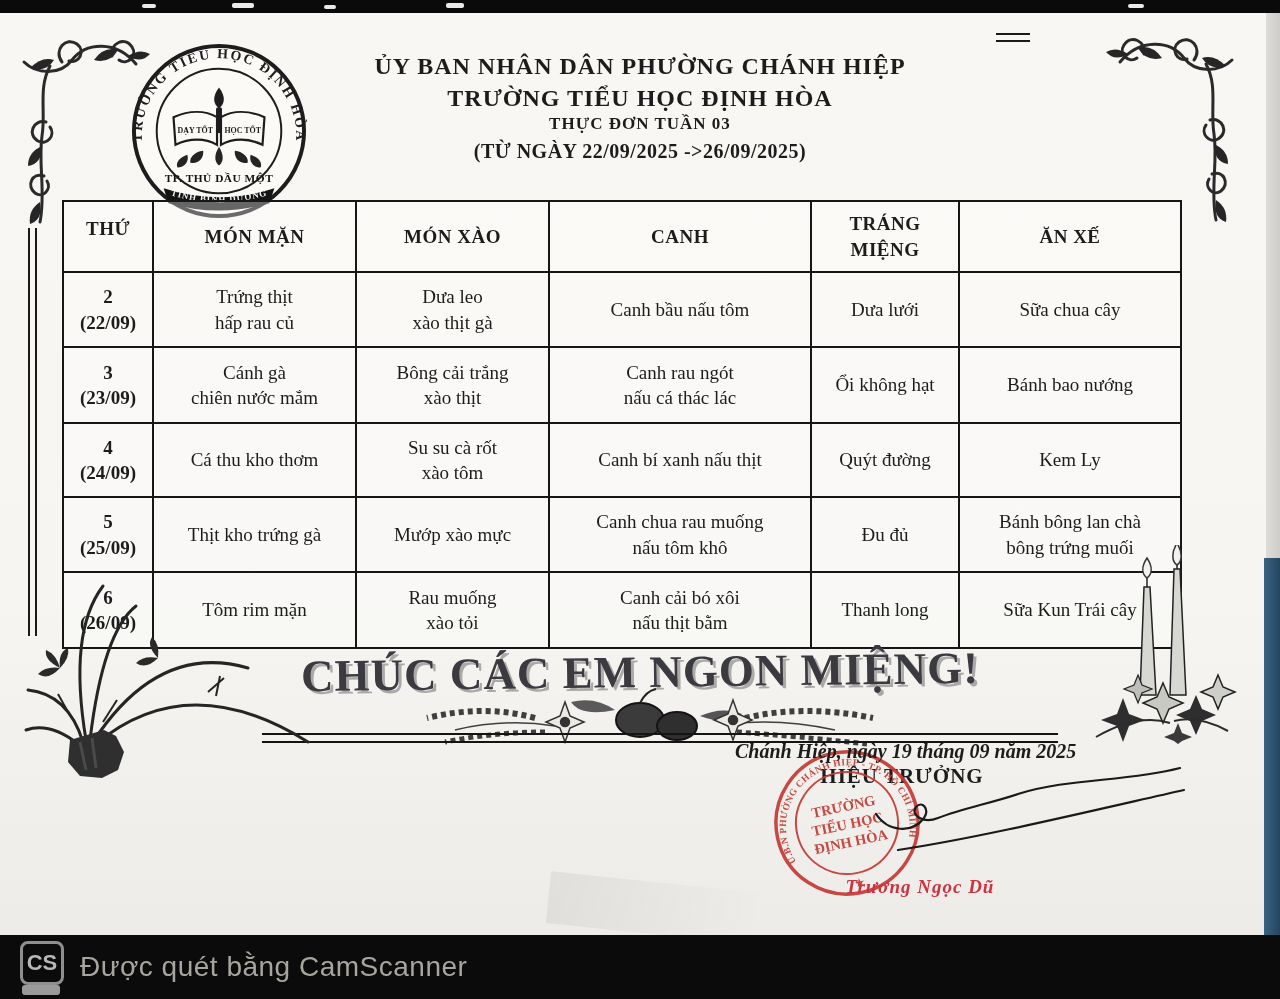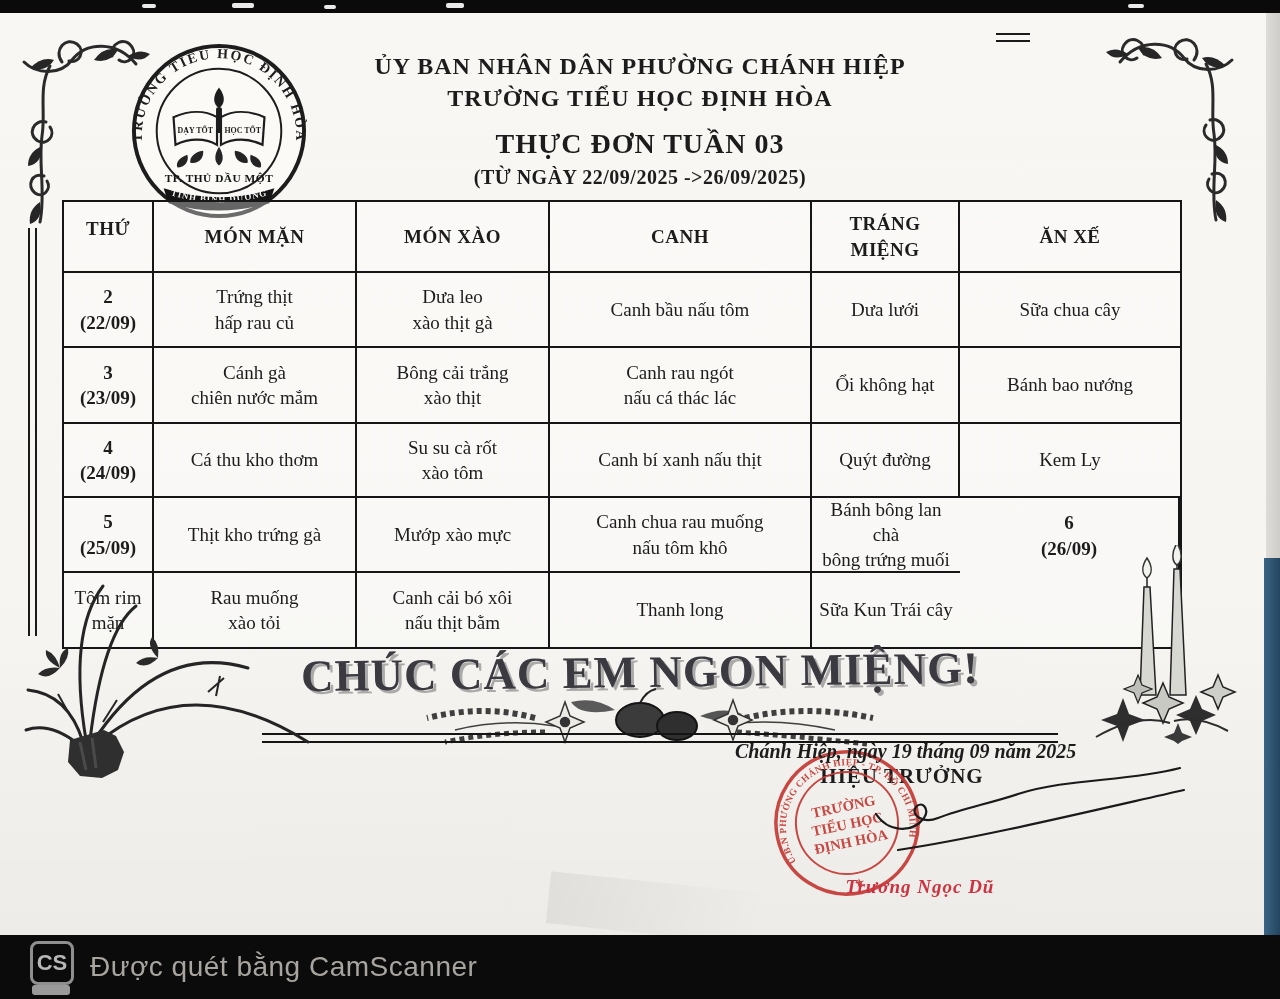--- a/index.html
+++ b/index.html
@@ -11,21 +11,21 @@
   .abs{position:absolute;}
   
   #top-edge{left:0;top:0;width:1280px;height:13px;background:#0a0a0a;}
   .speck{position:absolute;background:#e9e9e9;border-radius:2px;}
   #right-edge-light{left:1266px;top:13px;width:14px;height:545px;background:linear-gradient(90deg,#dedcd8,#cfcdc9);}
   #right-edge-blue{left:1264px;top:558px;width:16px;height:377px;background:linear-gradient(90deg,#3a6484,#24455e);}
   #fold-shadow{left:548px;top:882px;width:210px;height:52px;background:linear-gradient(100deg,rgba(0,0,0,.06),rgba(0,0,0,0));transform:rotate(6deg);}
   
   #doc-header{left:180px;top:50px;width:920px;text-align:center;}
   .org-line{font-weight:bold;font-size:24px;letter-spacing:1px;line-height:32px;}
-  .doc-title{font-weight:bold;font-size:28px;letter-spacing:1px;margin-top:14px;}
+  .doc-title{font-weight:bold;font-size:17px;letter-spacing:1px;}
   .doc-subtitle{font-weight:bold;font-size:20px;letter-spacing:.5px;margin-top:6px;}
   
   #left-rule{left:28px;top:228px;width:5px;height:408px;border-left:2.5px solid #1a1a1a;border-right:2.5px solid #1a1a1a;}
   #tr-rule{left:996px;top:33px;width:34px;height:5px;border-top:2.5px solid #1a1a1a;border-bottom:2.5px solid #1a1a1a;}
   
   #menu{left:62px;top:200px;width:1116px;display:grid;
     grid-template-columns:90px 203px 193px 262px 148px 220px;
     grid-template-rows:71px 75px 76px 74px 75px 74px;
     border:2.5px solid #161616;background:rgba(255,255,255,.35);}
   .mcell{border-right:2.5px solid #161616;border-bottom:2.5px solid #161616;
@@ -45,21 +45,21 @@
   
   #place-date{left:735px;top:740px;font-style:italic;font-weight:bold;font-size:20px;white-space:nowrap;z-index:3;}
   #role{left:772px;top:764px;width:260px;text-align:center;font-weight:bold;font-size:21px;letter-spacing:1px;z-index:1;}
   #stamp{left:772px;top:748px;width:150px;height:150px;transform:rotate(-12deg);opacity:.92;z-index:2;}
   #signature{left:868px;top:762px;z-index:4;}
   #signer{left:770px;top:876px;width:300px;text-align:center;z-index:4;
     color:#cc3340;font-size:19px;font-weight:bold;font-style:italic;letter-spacing:1px;}
   
   #footer{left:0;top:935px;width:1280px;height:64px;background:#0b0b0b;
     display:flex;align-items:center;font-family:"Liberation Sans","DejaVu Sans",sans-serif;}
-  #cs-logo{position:relative;margin-left:30px;width:46px;height:52px;}
+  #cs-logo{position:relative;margin-left:20px;width:46px;height:52px;}
   #cs-box{position:absolute;left:0;top:0;width:38px;height:38px;border:3px solid #8f8f8f;
     border-radius:8px;display:flex;align-items:center;justify-content:center;
     color:#b7b7b7;font-weight:bold;font-size:22px;}
   #cs-tab{position:absolute;left:2px;top:44px;width:38px;height:10px;background:#9a9a9a;border-radius:3px;}
   #footer-text{margin-left:14px;color:#a8a49e;font-size:28px;letter-spacing:.5px;}
   svg text{font-family:"Liberation Serif","DejaVu Serif",serif;}
 </style>
 </head>
 <body>
 
@@ -189,20 +189,21 @@
     <div class="mcell">Canh bí xanh nấu thịt</div>
     <div class="mcell">Quýt đường</div>
     <div class="mcell last-col">Kem Ly</div>
 
     <div class="mcell day">5
 (25/09)</div>
     <div class="mcell">Thịt kho trứng gà</div>
     <div class="mcell">Mướp xào mực</div>
     <div class="mcell">Canh chua rau muống
 nấu tôm khô</div>
+    <div class="mcell">Đu đủ</div>
     <div class="mcell last-col">Bánh bông lan chà
 bông trứng muối</div>
 
     <div class="mcell day last-row">6
 (26/09)</div>
     <div class="mcell last-row">Tôm rim mặn</div>
     <div class="mcell last-row">Rau muống
 xào tỏi</div>
     <div class="mcell last-row">Canh cải bó xôi
 nấu thịt bằm</div>

